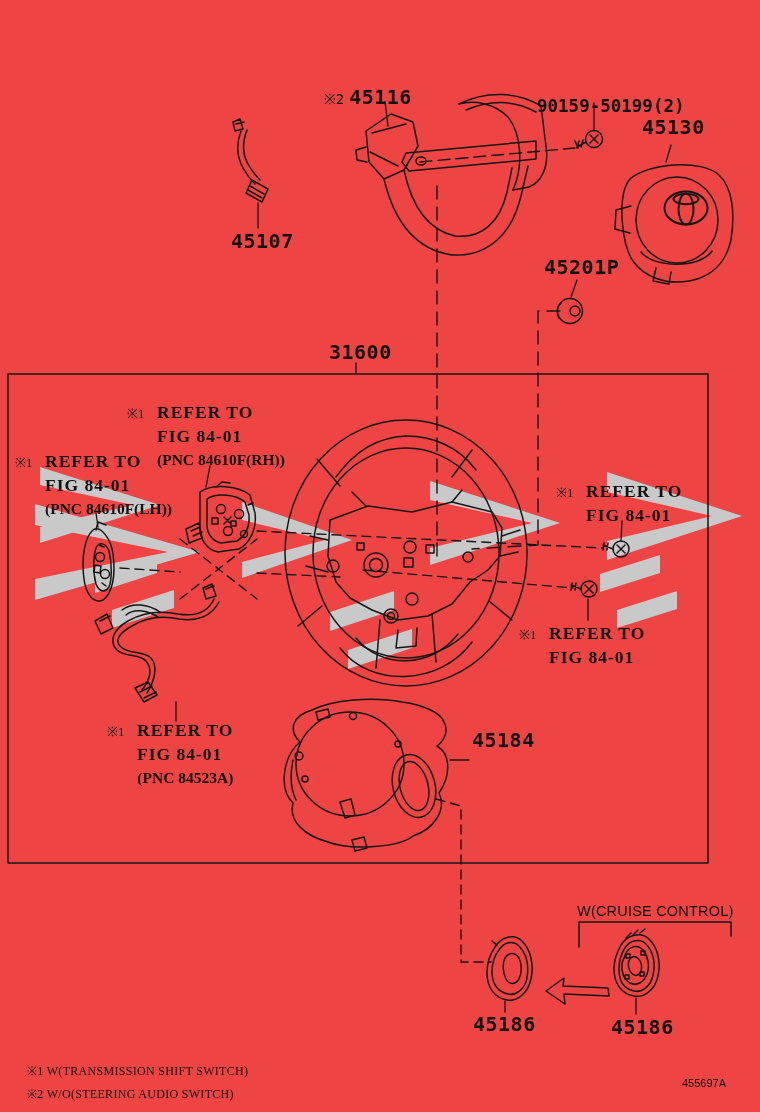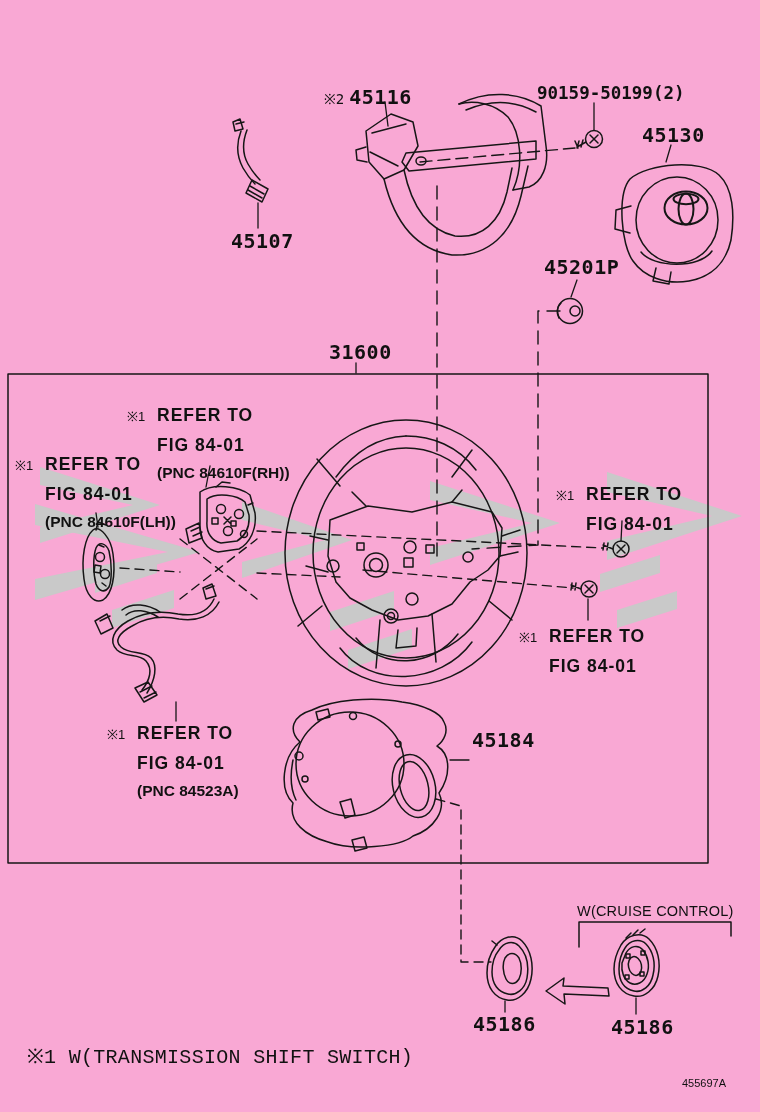--- a/index.html
+++ b/index.html
@@ -1,30 +1,30 @@
 <!DOCTYPE html>
 <html><head>
 <meta charset="utf-8">
 <style>
   html,body{margin:0;padding:0;background:#ffffff;}
   .stage{
-    position:relative;width:760px;height:1112px;background:#f9a8d4;
+    position:relative;width:760px;height:1112px;background:#ef4444;
     overflow:hidden;color:#111;
     font-family:"DejaVu Sans Mono","Liberation Mono",monospace;
   }
   .stage svg{position:absolute;left:0;top:0;}
   .lbl{position:absolute;white-space:nowrap;color:#111;}
   .pnum{font-family:"DejaVu Sans Mono",monospace;font-weight:bold;font-size:20px;letter-spacing:0.5px;}
   .pnum-sm{font-family:"DejaVu Sans Mono",monospace;font-weight:bold;font-size:17.5px;letter-spacing:0;}
   .mark{font-size:13px;font-weight:normal;display:inline-block;width:30px;letter-spacing:0;}
   .pmark{font-size:14px;font-weight:normal;margin-right:5px;letter-spacing:0;}
-  .refer{font-family:Liberation Sans, sans-serif;font-weight:bold;font-size:17.5px;line-height:28px;letter-spacing:1px;}
+  .refer{font-family:Liberation Serif, serif;font-weight:bold;font-size:17.5px;line-height:23px;letter-spacing:1px;}
   .refer .ind{margin-left:30px;}
   .refer .pnc{font-size:15.5px;letter-spacing:0;text-align:right;}
-  .gothic{font-family:Liberation Mono, monospace;font-size:20px;letter-spacing:0.3px;}
+  .gothic{font-family:Liberation Serif, serif;font-size:12px;letter-spacing:0.3px;margin-top:20px;}
   .cruise{font-family:"Liberation Sans","DejaVu Sans",sans-serif;font-size:14.5px;letter-spacing:0.2px;text-align:right;}
   .docnum{font-family:"Liberation Sans","DejaVu Sans",sans-serif;font-size:11px;}
 </style>
 </head>
 <body>
 
 <div class="stage">
 
 <svg width="760" height="1112" viewBox="0 0 760 1112">
 
@@ -222,23 +222,23 @@
       <path d="M257,531 L603,548" stroke-dasharray="9 6"></path>
       <path d="M257,573 L340,577" stroke-dasharray="9 6"></path>
       <path d="M363,570 L573,588" stroke-dasharray="9 6"></path>
       <path d="M436,799 L461,806 L461,962 L491,962" stroke-dasharray="9 6"></path>
     </g>
   </g>
 </svg>
 
   <div class="lbl pnum" style="left:324px;top:85px"><span class="pmark">※2</span><span>45116</span></div>
 
-  <div class="lbl pnum-sm" style="left:537px;top:83px">90159-50199(2)</div>
-
-  <div class="lbl pnum" style="left:642px;top:123px">45130</div>
+  <div class="lbl pnum-sm" style="left:537px;top:96px">90159-50199(2)</div>
+
+  <div class="lbl pnum" style="left:642px;top:115px">45130</div>
 
   <div class="lbl pnum" style="left:231px;top:229px">45107</div>
 
   <div class="lbl pnum" style="left:544px;top:255px">45201P</div>
 
   <div class="lbl pnum" style="left:329px;top:340px">31600</div>
 
   <div class="lbl refer" style="left:127px;top:401px">
     <div><span class="mark">※1</span><span>REFER TO</span></div>
     <div class="ind">FIG 84-01</div>
@@ -269,16 +269,17 @@
 
   <div class="lbl pnum" style="left:472px;top:728px">45184</div>
 
   <div class="lbl cruise" style="left:577px;top:903px">W(CRUISE CONTROL)</div>
 
   <div class="lbl pnum" style="left:473px;top:1012px">45186</div>
 
   <div class="lbl pnum" style="left:611px;top:1015px">45186</div>
 
   <div class="lbl gothic" style="left:27px;top:1042px">※1 W(TRANSMISSION SHIFT SWITCH)</div>
+  <div class="lbl gothic" style="left:27px;top:1065px">※2 W/O(STEERING AUDIO SWITCH)</div>
 
   <div class="lbl docnum" style="left:682px;top:1077px">455697A</div>
 
 </div>
 
 </body></html>

